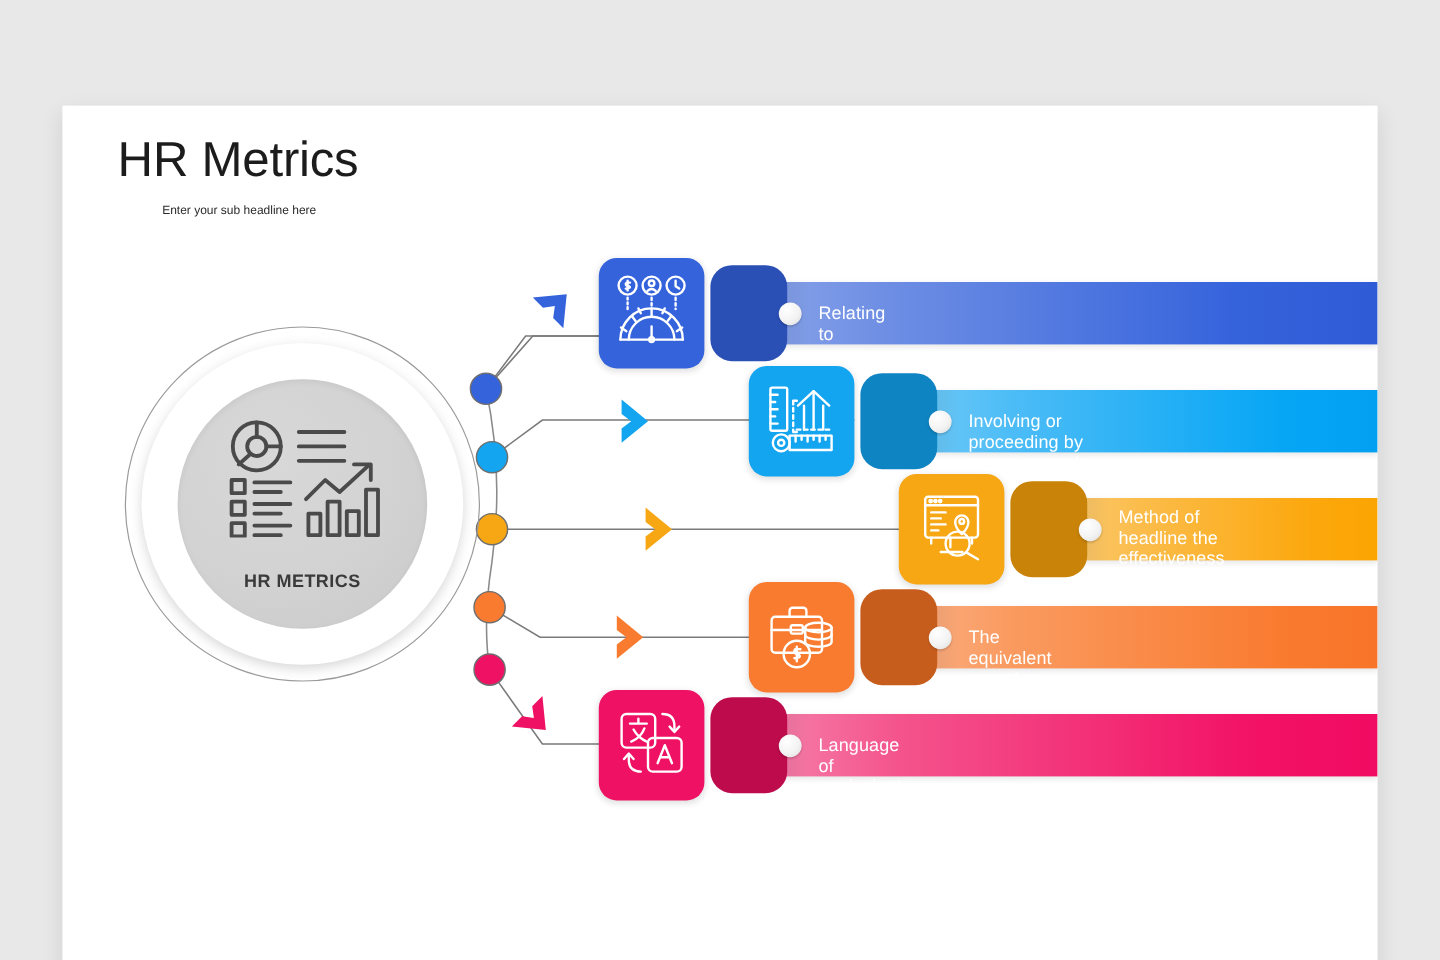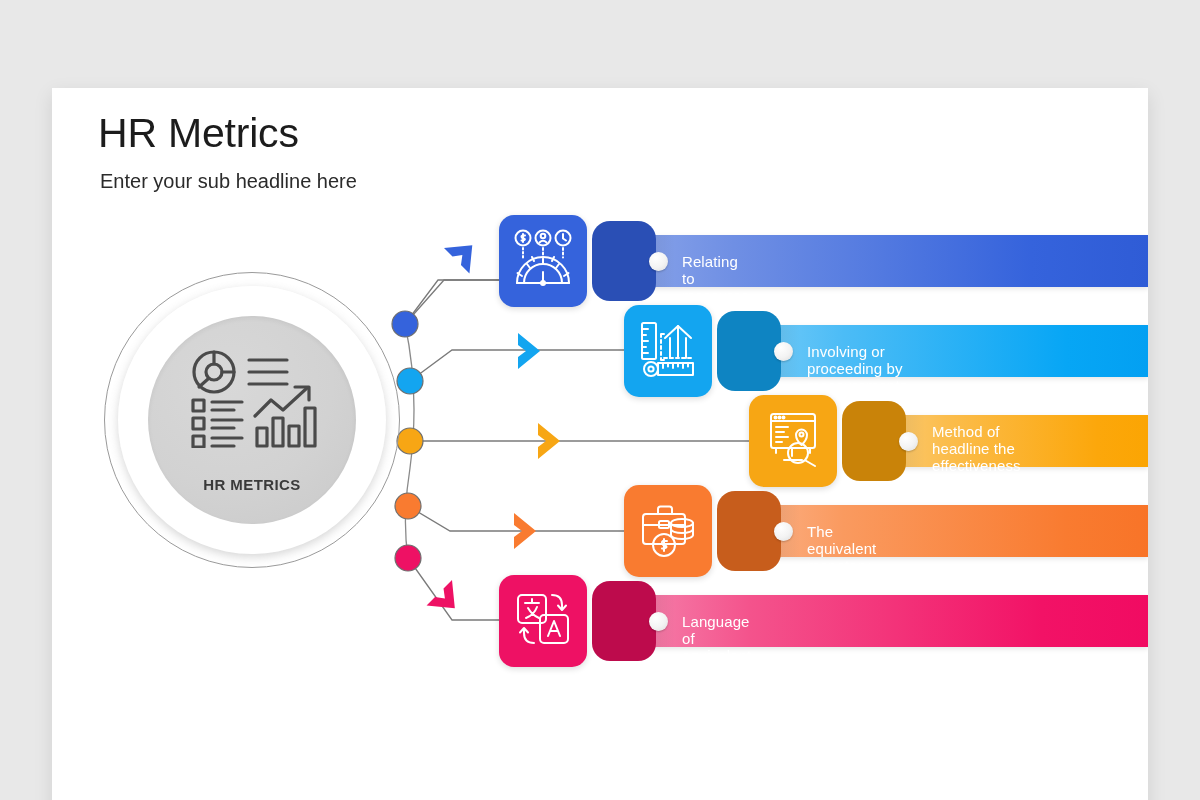--- a/index.html
+++ b/index.html
@@ -35,21 +35,21 @@
   #title {
     font-size: 41px;
     font-weight: 400;
     color: #1c1c1c;
     letter-spacing: -0.2px;
     line-height: 1;
     margin: 0;
     white-space: nowrap;
   }
   #subtitle {
-    font-size: 20px;
+    font-size: 10px;
     font-weight: 400;
     color: #2b2b2b;
     margin: 16px 0 0 2px;
     white-space: nowrap;
     text-align: center;
   }
 
   
   #circle-wrap {
     position: absolute;

